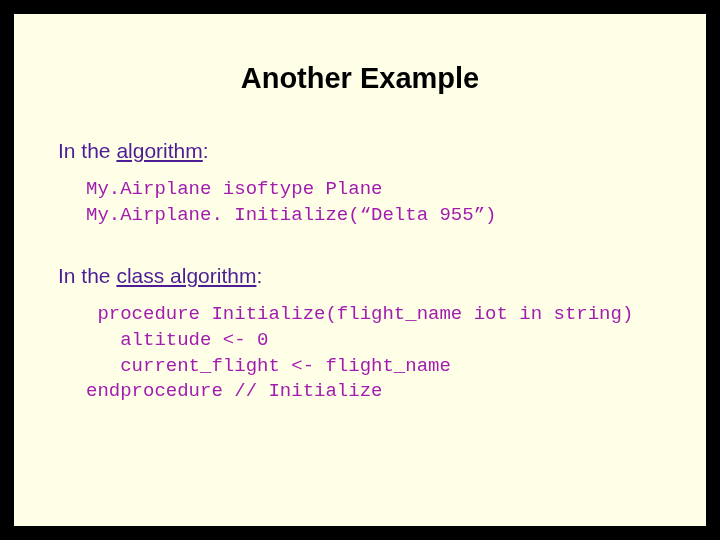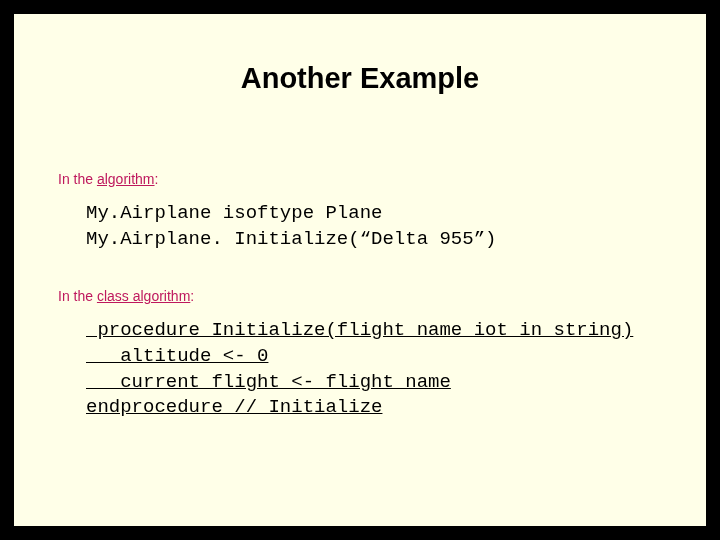--- a/index.html
+++ b/index.html
@@ -23,41 +23,41 @@
     border: 2px solid #000;
     padding: 40px 44px 40px 44px;
     position: relative;
   }
   .title {
     text-align: center;
     font-size: 29px;
     font-weight: bold;
     color: #000;
     margin-top: 8px;
-    margin-bottom: 76px;
+    margin-bottom: 44px;
   }
   .section-head {
-    font-size: 14px;
-    color: #be185d;
+    font-size: 21px;
+    color: #4c1d95;
     margin-bottom: 14px;
   }
   .section-head .lead { font-weight: normal; }
   .section-head .under {
     text-decoration: underline;
   }
   .code {
     font-family: "Courier New", Courier, monospace;
     font-size: 19px;
-    color: #000000;
+    color: #a21caf;
     white-space: pre;
     line-height: 1.35;
     margin-left: 28px;
     margin-bottom: 36px;
   }
-  .code.last { margin-bottom: 0; text-decoration: underline; }
+  .code.last { margin-bottom: 0; }
 </style>
 </head>
 <body>
 
 <div class="frame">
   <div class="slide">
 
     <h1 class="title">Another Example</h1>
 
     <div class="section-head">

